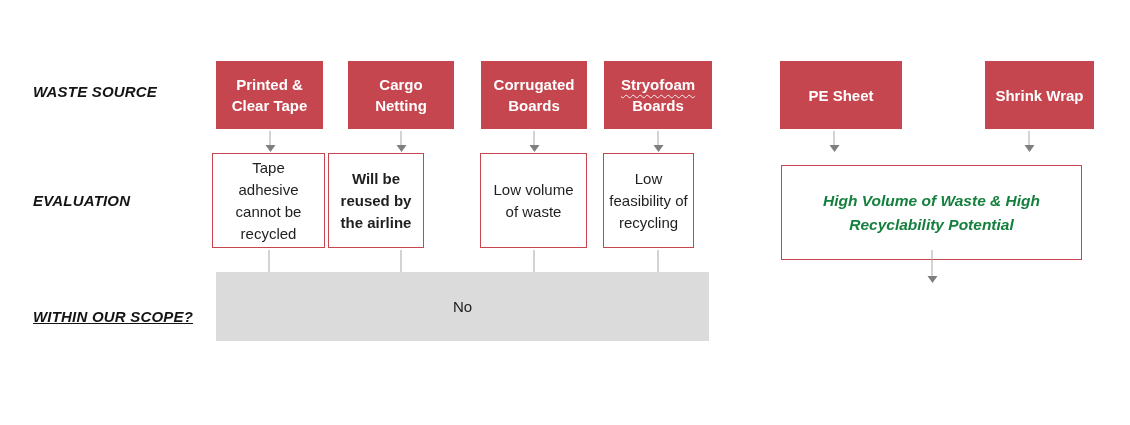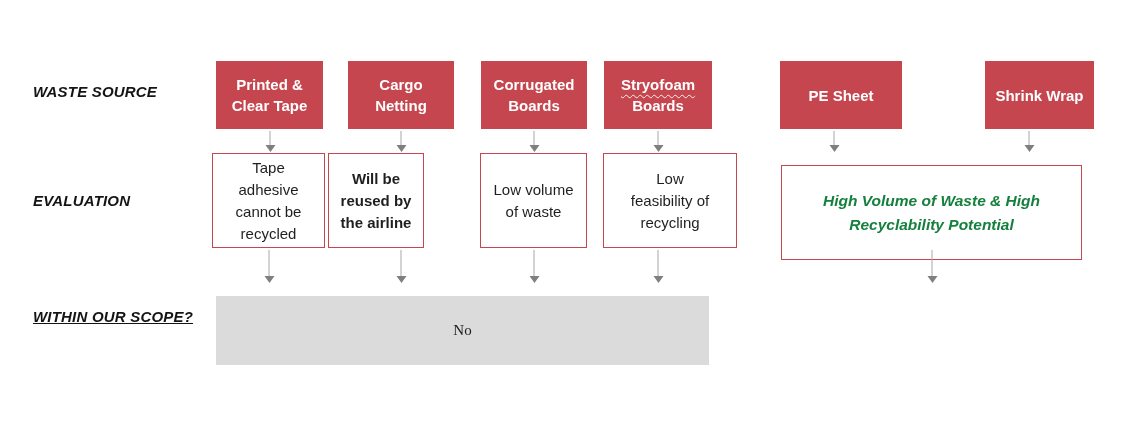--- a/index.html
+++ b/index.html
@@ -64,27 +64,26 @@
     font-style: italic;
     color: #15803d;
     font-size: 15.5px;
     line-height: 24px;
     margin-top: 12px;
   }
 
   
   .scope-box {
     position: absolute;
-    top: 296px;
+    top: 272px;
     height: 69px;
     display: flex;
     align-items: center;
     justify-content: center;
     font-size: 15px;
-    font-family: Liberation Serif, serif;
   }
   .scope-no  { background: #DBDBDB; color: #202020; }
   .scope-yes { background: #E5A1A6; color: #111111; font-weight: 700; font-style: italic; }
 
   
   .arrow {
     position: absolute;
     width: 11px;
     transform: translateX(-50%);
   }
@@ -144,21 +143,21 @@
 
   <div class="eval-box" style="left:212px; width:113px;">Tape
 adhesive
 cannot be
 recycled</div>
   <div class="eval-box" style="left:328px; width:96px;font-weight:bold;">Will be
 reused by
 the airline</div>
   <div class="eval-box" style="left:480px; width:107px;">Low volume
 of waste</div>
-  <div class="eval-box" style="left:603px; width:134px;">Low
+  <div class="eval-box" style="left:603px; width:91px;">Low
 feasibility of
 recycling</div>
   <div class="eval-box wide" style="left:781px; width:301px;">High Volume of Waste &amp; High
 Recyclability Potential</div>
 
   <div class="arrow" style="left:269px; top:250px; --len:26px;"></div>
   <div class="arrow" style="left:401px; top:250px; --len:26px;"></div>
   <div class="arrow" style="left:534px; top:250px; --len:26px;"></div>
   <div class="arrow" style="left:658px; top:250px; --len:26px;"></div>
   <div class="arrow" style="left:932px; top:250px; --len:26px;"></div>

